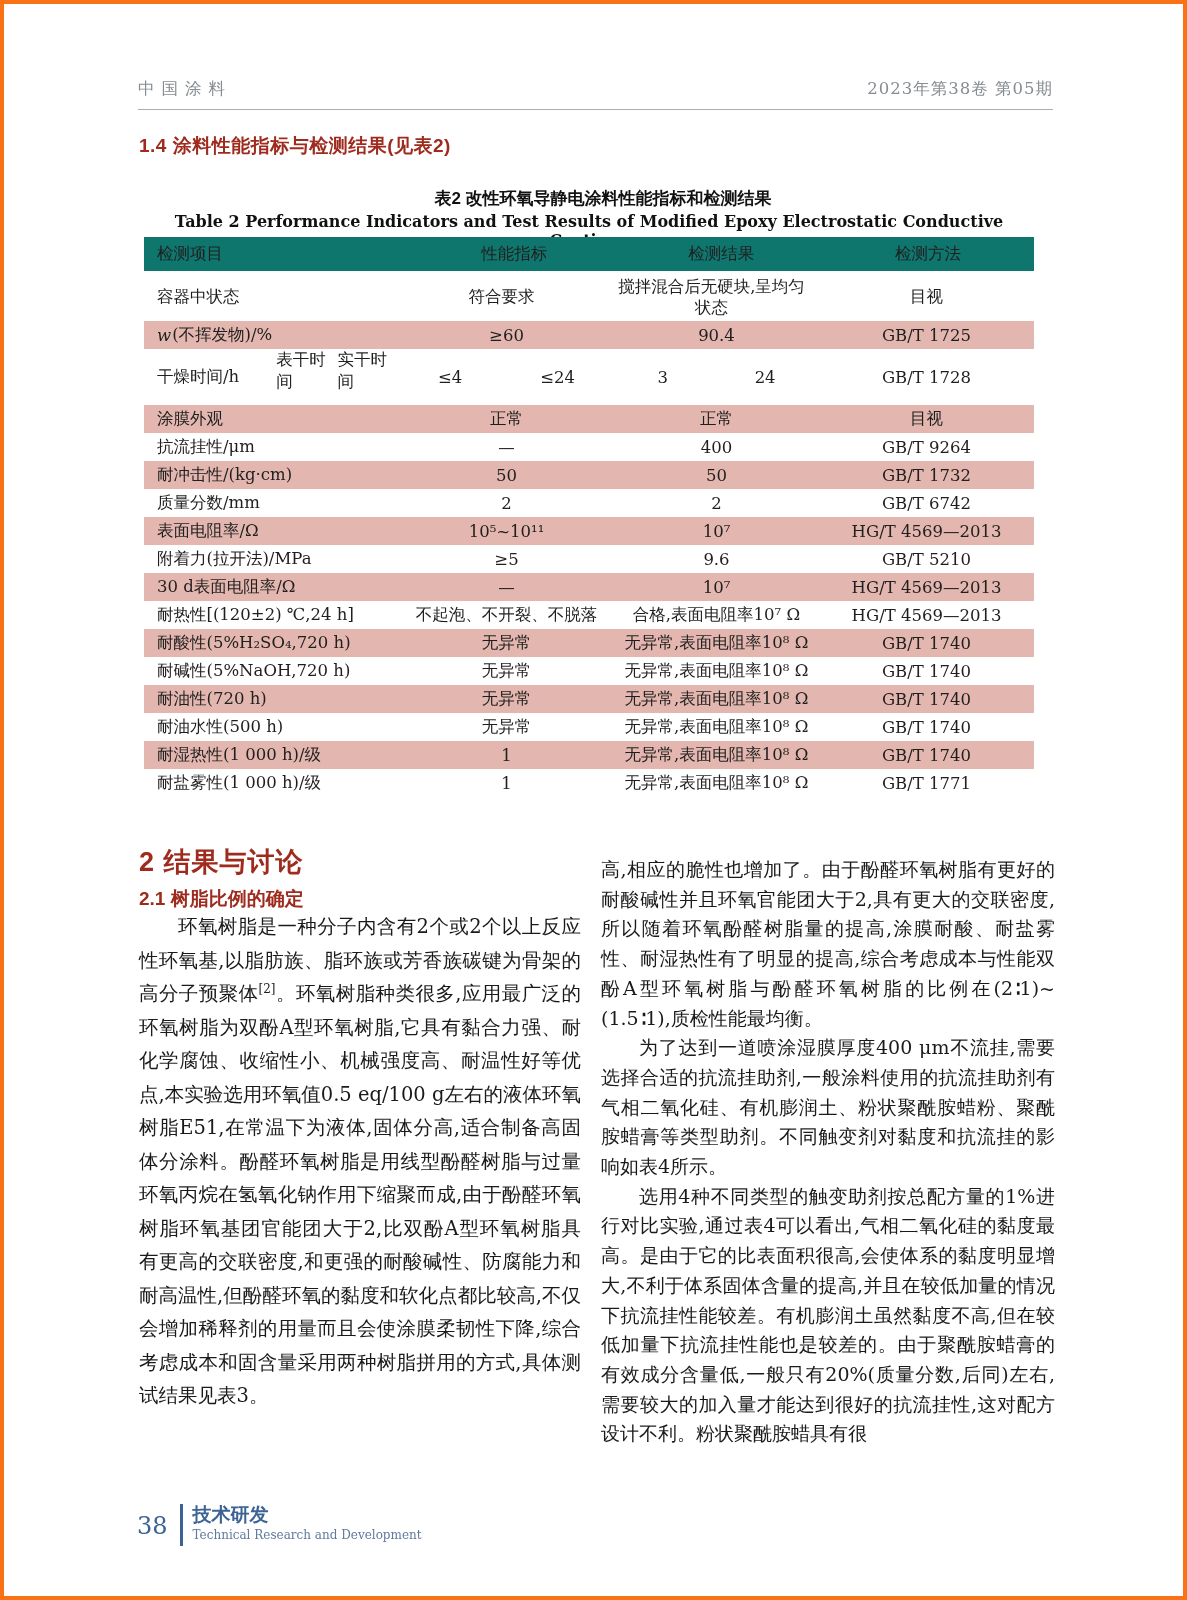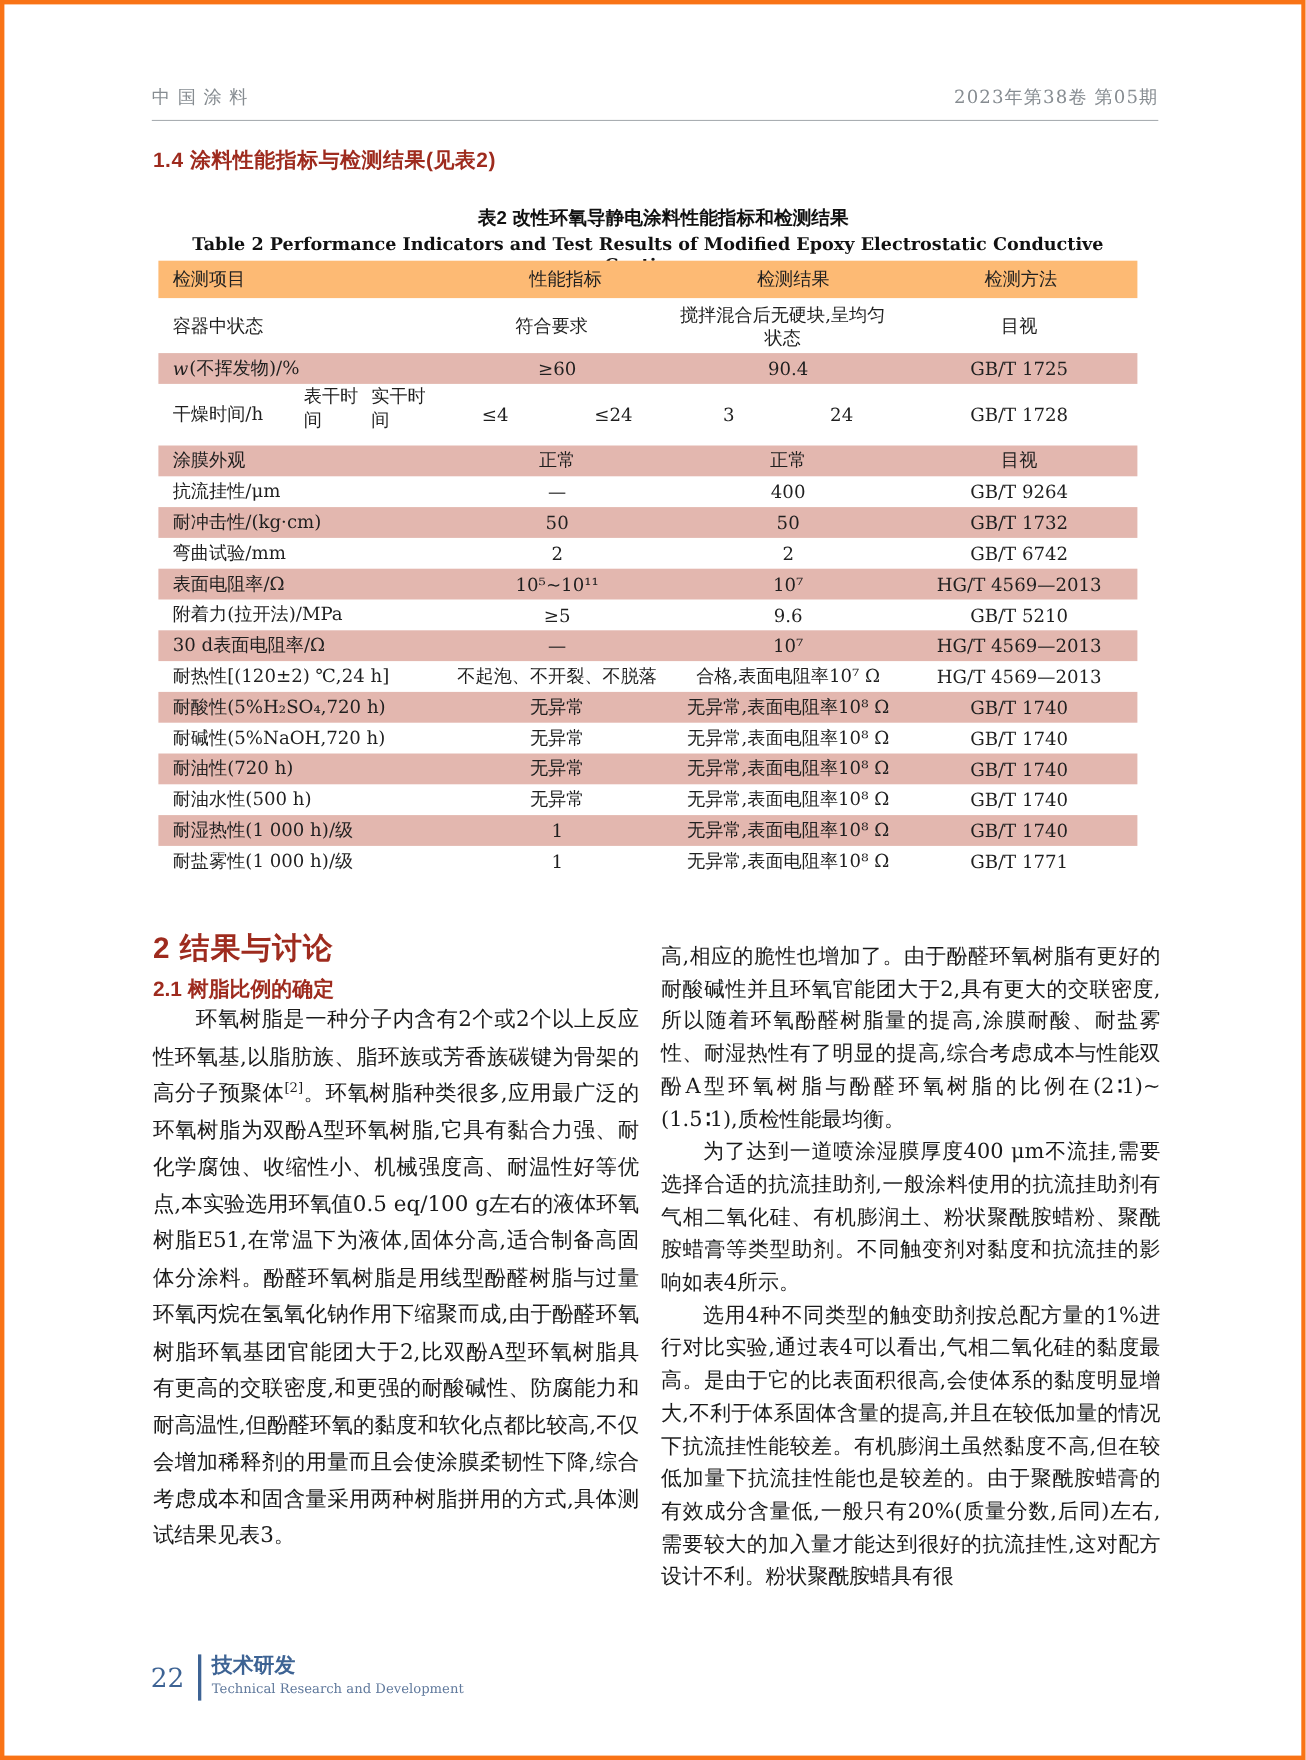--- a/index.html
+++ b/index.html
@@ -44,21 +44,21 @@
     position:absolute;left:149px;top:183px;width:900px;text-align:center;
     font-family:"Liberation Sans", sans-serif;font-weight:bold;
     font-size:17px;color:#111;
   }
   .cap-en{
     position:absolute;left:135px;top:208px;width:900px;text-align:center;
     font-weight:bold;font-size:16px;color:#111;
   }
   
   .tbl{position:absolute;left:140px;top:233px;width:890px;font-size:16.5px;color:#1f1f1f;}
-  .thead{display:flex;background:#fdba74;height:34px;margin-bottom:2px;}
+  .thead{display:flex;background:#0f766e;height:34px;margin-bottom:2px;}
   .th{display:flex;align-items:center;justify-content:center;}
   .tr{display:flex;min-height:28px;}
   .tr.shade{background:#e3b7af;}
   .tr.tall{height:48px;}
   .tr.split{height:56px;}
   .td{display:flex;align-items:center;justify-content:center;box-sizing:border-box;text-align:center;}
   .c1{width:255px;justify-content:flex-start;text-align:left;padding-left:13px;}
   .c2{width:215px;}
   .c3{width:205px;}
   .c4{width:215px;}
@@ -158,21 +158,21 @@
           <div class="td c3">400</div>
           <div class="td c4">GB/T 9264</div>
         </div>
         <div class="tr shade">
           <div class="td c1">耐冲击性/(kg·cm)</div>
           <div class="td c2">50</div>
           <div class="td c3">50</div>
           <div class="td c4">GB/T 1732</div>
         </div>
         <div class="tr">
-          <div class="td c1">弯曲试验/mm</div>
+          <div class="td c1">质量分数/mm</div>
           <div class="td c2">2</div>
           <div class="td c3">2</div>
           <div class="td c4">GB/T 6742</div>
         </div>
         <div class="tr shade">
           <div class="td c1">表面电阻率/Ω</div>
           <div class="td c2">10⁵~10¹¹</div>
           <div class="td c3">10⁷</div>
           <div class="td c4">HG/T 4569—2013</div>
         </div>
@@ -240,21 +240,21 @@
     <p class="indent"><span>环氧树脂是一种分子内含有2个或2个以上反应性环氧基,以脂肪族、脂环族或芳香族碳键为骨架的高分子预聚体</span><sup class="ref">[2]</sup><span>。环氧树脂种类很多,应用最广泛的环氧树脂为双酚A型环氧树脂,它具有黏合力强、耐化学腐蚀、收缩性小、机械强度高、耐温性好等优点,本实验选用环氧值0.5 eq/100 g左右的液体环氧树脂E51,在常温下为液体,固体分高,适合制备高固体分涂料。酚醛环氧树脂是用线型酚醛树脂与过量环氧丙烷在氢氧化钠作用下缩聚而成,由于酚醛环氧树脂环氧基团官能团大于2,比双酚A型环氧树脂具有更高的交联密度,和更强的耐酸碱性、防腐能力和耐高温性,但酚醛环氧的黏度和软化点都比较高,不仅会增加稀释剂的用量而且会使涂膜柔韧性下降,综合考虑成本和固含量采用两种树脂拼用的方式,具体测试结果见表3。</span></p>
   </div>
 
   <div class="col-right">
     <p>高,相应的脆性也增加了。由于酚醛环氧树脂有更好的耐酸碱性并且环氧官能团大于2,具有更大的交联密度,所以随着环氧酚醛树脂量的提高,涂膜耐酸、耐盐雾性、耐湿热性有了明显的提高,综合考虑成本与性能双酚A型环氧树脂与酚醛环氧树脂的比例在(2∶1)~(1.5∶1),质检性能最均衡。</p>
     <p class="indent">为了达到一道喷涂湿膜厚度400 μm不流挂,需要选择合适的抗流挂助剂,一般涂料使用的抗流挂助剂有气相二氧化硅、有机膨润土、粉状聚酰胺蜡粉、聚酰胺蜡膏等类型助剂。不同触变剂对黏度和抗流挂的影响如表4所示。</p>
     <p class="indent">选用4种不同类型的触变助剂按总配方量的1%进行对比实验,通过表4可以看出,气相二氧化硅的黏度最高。是由于它的比表面积很高,会使体系的黏度明显增大,不利于体系固体含量的提高,并且在较低加量的情况下抗流挂性能较差。有机膨润土虽然黏度不高,但在较低加量下抗流挂性能也是较差的。由于聚酰胺蜡膏的有效成分含量低,一般只有20%(质量分数,后同)左右,需要较大的加入量才能达到很好的抗流挂性,这对配方设计不利。粉状聚酰胺蜡具有很</p>
   </div>
 
   <div class="footer">
-    <span class="pageno">22</span>
+    <span class="pageno">38</span>
     <span class="fbar"></span>
     <div class="flabels">
       <div class="flabel-zh">技术研发</div>
       <div class="flabel-en">Technical Research and Development</div>
     </div>
   </div>
 
 </div>
 
 </body></html>

